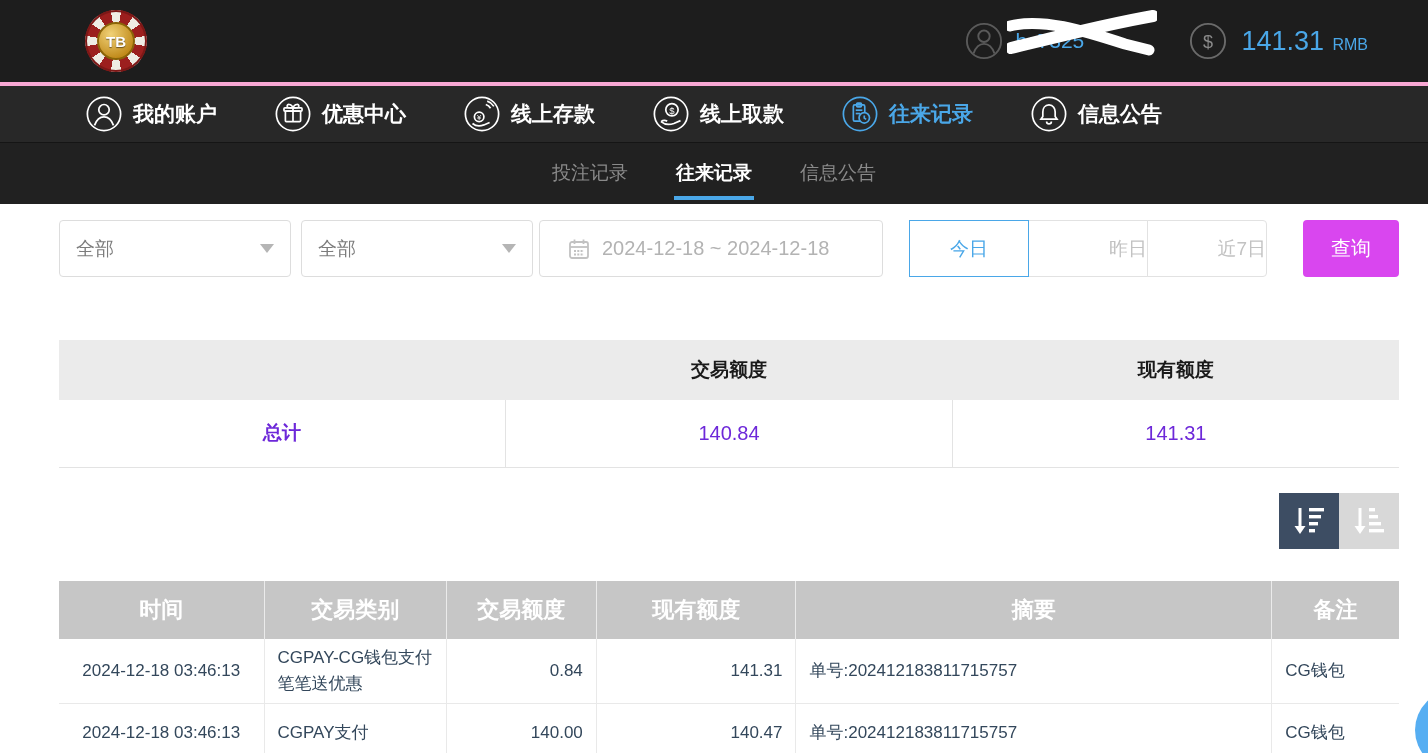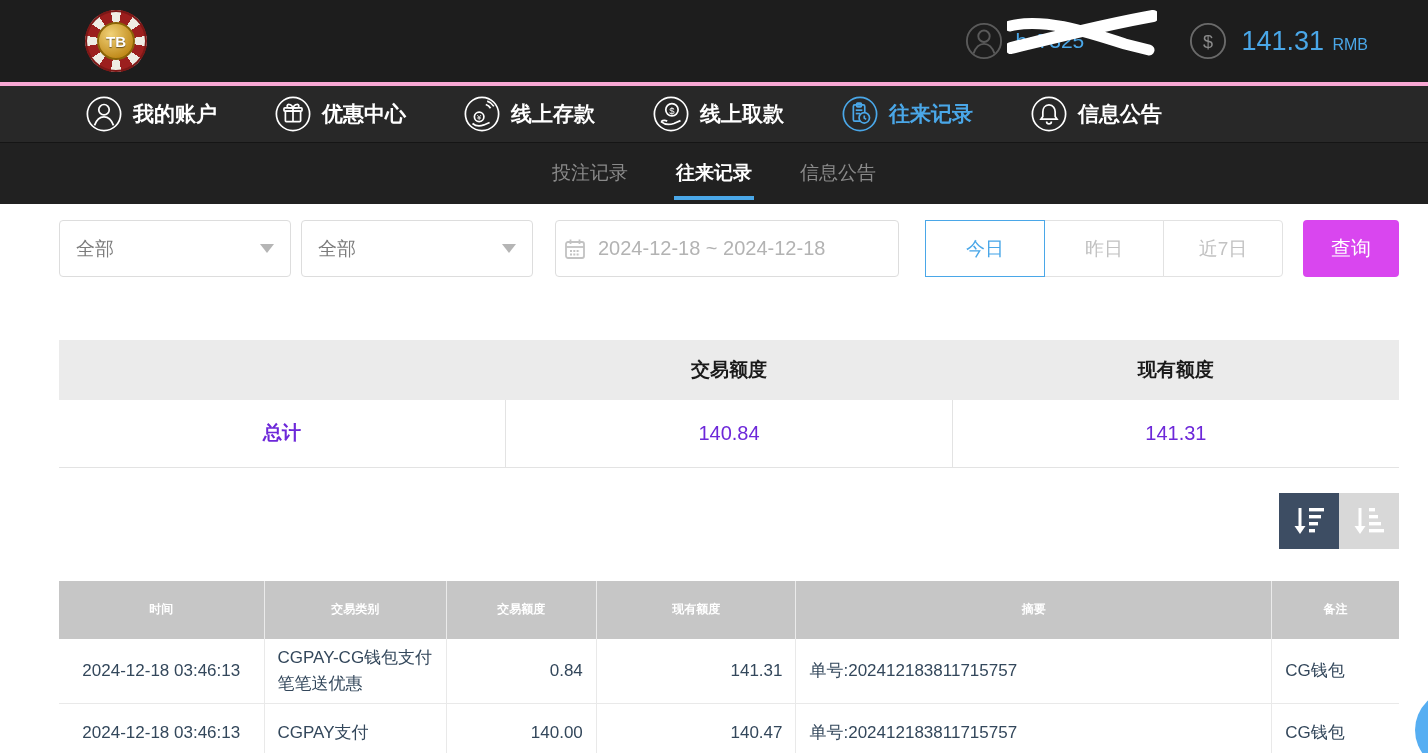--- a/index.html
+++ b/index.html
@@ -82,29 +82,29 @@
     background:#fff; cursor:pointer;
   }
   .select-box + .select-box { margin-left:10px; }
   .caret {
     margin-left:auto; width:0; height:0;
     border-left:7px solid transparent; border-right:7px solid transparent;
     border-top:9px solid #b5b5b5;
   }
   .date-box {
     width:344px; height:57px; border:1px solid #ddd; border-radius:4px;
-    display:flex; align-items:center; gap:12px; padding:0 8px;
-    font-size:20px; color:#b3b3b3; margin-left:22px; background:#fff; cursor:pointer;
+    display:flex; align-items:center; gap:12px; padding:0 28px;
+    font-size:20px; color:#b3b3b3; margin-left:6px; background:#fff; cursor:pointer;
   }
   .quick-group { display:flex; margin-left:10px;padding-left:16px; }
   .quick-btn {
     width:120px; height:57px; background:#fff; border:1px solid #e2e2e2;
     font-size:19px; color:#c2c2c2; cursor:pointer; font-family:inherit;
   }
-  .quick-btn + .quick-btn { margin-left:-1px; }
+  .quick-btn + .quick-btn { margin-left:-1px;text-align:right; }
   .quick-btn.active { border:1px solid #4aa7e8; color:#4aa7e8; position:relative; z-index:2; }
   .quick-btn.last { border-radius:0 4px 4px 0; }
   .search-btn {
     margin-left:auto; width:96px; height:57px; background:#d946ef; border:none;
     border-radius:4px; color:#fff; font-size:20px; cursor:pointer; font-family:inherit;
   }
 
   
   .summary-table { width:100%; border-collapse:collapse; margin-top:63px; table-layout:fixed; }
   .summary-table th {
@@ -129,21 +129,21 @@
 
   
   .data-table { width:100%; border-collapse:collapse; margin-top:32px; table-layout:fixed; }
   .data-table col.c-time { width:15.3%; }
   .data-table col.c-type { width:13.6%; }
   .data-table col.c-amt  { width:11.2%; }
   .data-table col.c-bal  { width:14.9%; }
   .data-table col.c-sum  { width:35.5%; }
   .data-table col.c-note { width:9.5%; }
   .data-table th {
-    background:#c6c6c6; height:58px; color:#fff; font-size:12px; font-weight:bold;
+    background:#c6c6c6; height:58px; color:#fff; font-size:22px; font-weight:bold;
     text-align:center;
   }
   .data-table th + th { border-left:1px solid rgba(255,255,255,.65); }
   .data-table td {
     height:59px; font-size:17px; color:#33475b; background:#fff;
     border-bottom:1px solid #e9e9e9; padding:6px 13px; line-height:1.55;
   }
   .data-table td + td { border-left:1px solid #e9e9e9; }
   .td-center { text-align:center; }
   .td-right  { text-align:right; }

